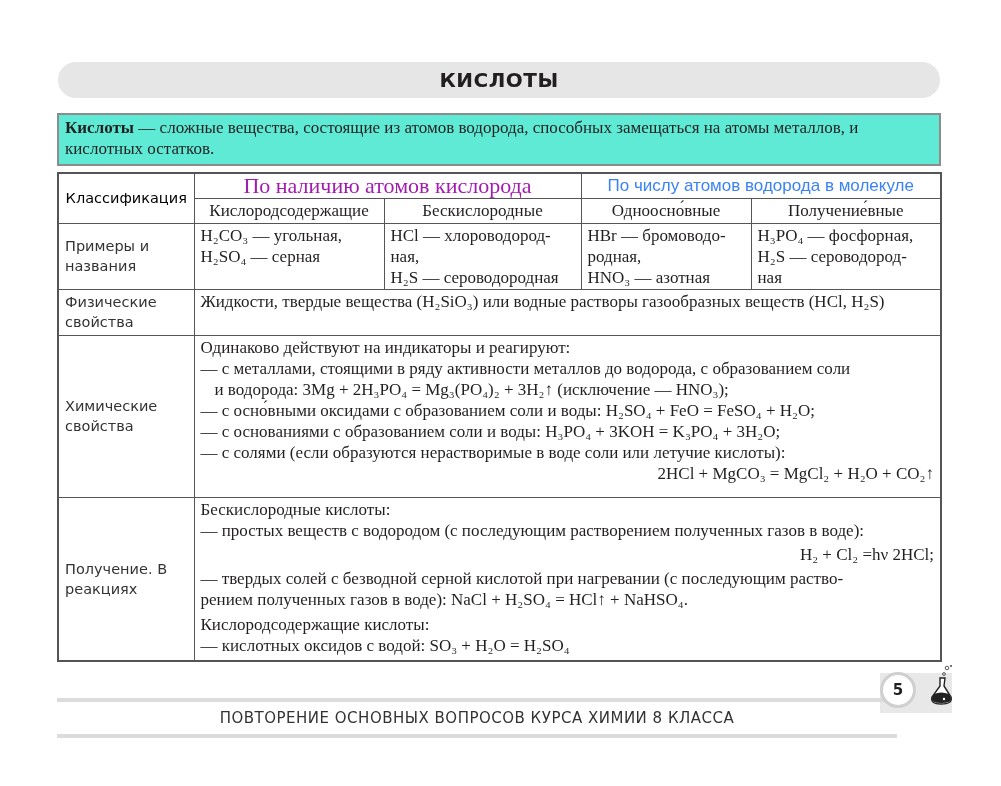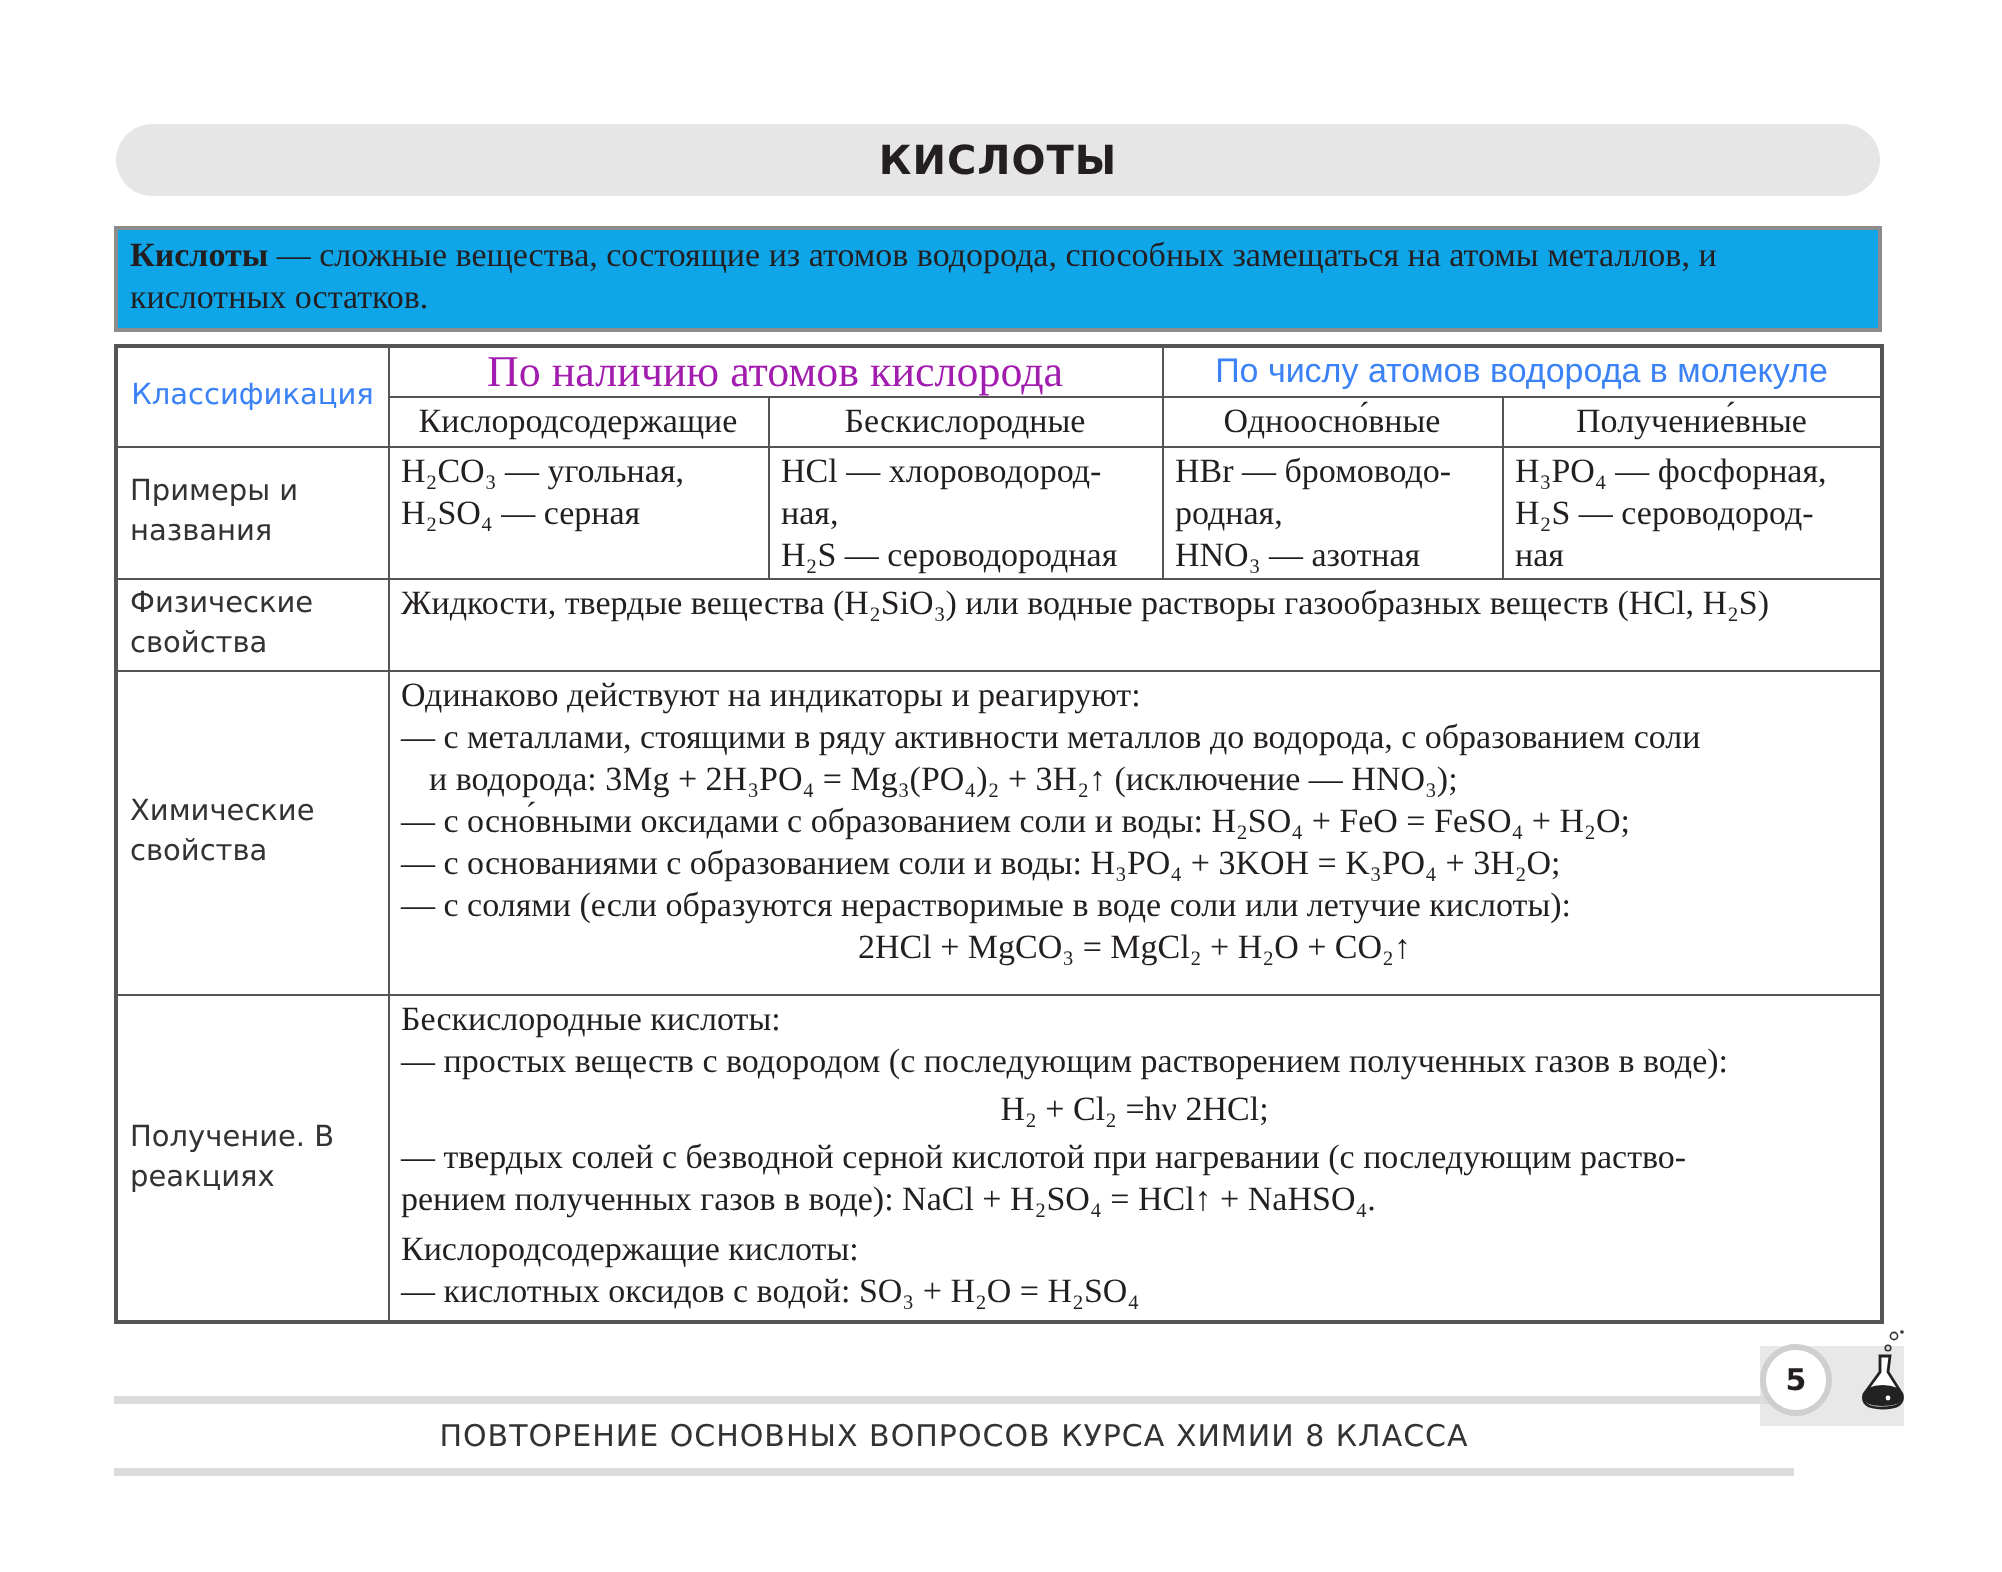--- a/index.html
+++ b/index.html
@@ -10,48 +10,48 @@
     position: absolute; left: 58px; top: 62px; width: 882px; height: 36px;
     background: #e6e6e6; border-radius: 18px;
     display: flex; align-items: center; justify-content: center;
   }
   .title-bar span {
     font-family: "DejaVu Sans", sans-serif; font-weight: bold; font-size: 20px; letter-spacing: 0.5px;
   }
 
   .definition {
     position: absolute; left: 57px; top: 113px; width: 868px; height: 45px;
-    background: #0ea5e9; border: 2px solid #8c8c8c;
+    background: #5eead4; border: 2px solid #8c8c8c;
     padding: 2px 6px; font-size: 17px; line-height: 21px;
     font-family: "Liberation Serif", serif;
   }
   .definition b { font-weight: bold; }
 
   table.main {
     position: absolute; left: 57px; top: 172px; width: 883px;
     border-collapse: collapse; table-layout: fixed;
     border: 2px solid #555;
   }
   table.main td {
     border: 1px solid #555; vertical-align: top;
     font-family: "Liberation Serif", serif; font-size: 17px; line-height: 21px;
     padding: 1px 6px;
   }
   table.main td.head {
     font-family: "DejaVu Sans", sans-serif; font-size: 14.5px; text-align: center; vertical-align: middle;
-    color: #3b82f6;
+    color: #000000;
   }
   table.main td.center { text-align: center; margin-top: 24px; }
   td.rowhead {
     font-family: "DejaVu Sans", sans-serif !important; font-size: 14.5px !important;
     text-align: left; vertical-align: middle !important; color: #333; line-height: 20px !important;
   }
   .line { display: block; }
   .indent { padding-left: 14px; display: block; }
-  .centered { display: block; text-align: center; }
+  .centered { display: block; text-align: right; }
 
   .footer-bar {
     position: absolute; left: 57px; top: 698px; width: 840px; height: 32px;
     border-top: 4px solid #dcdcdc; border-bottom: 4px solid #dcdcdc;
     display: flex; align-items: center; justify-content: center;
   }
   .footer-bar span {
     font-family: "DejaVu Sans", sans-serif; font-size: 15px; letter-spacing: 0.5px; color: #333;
   }
   .footer-right-bg {

